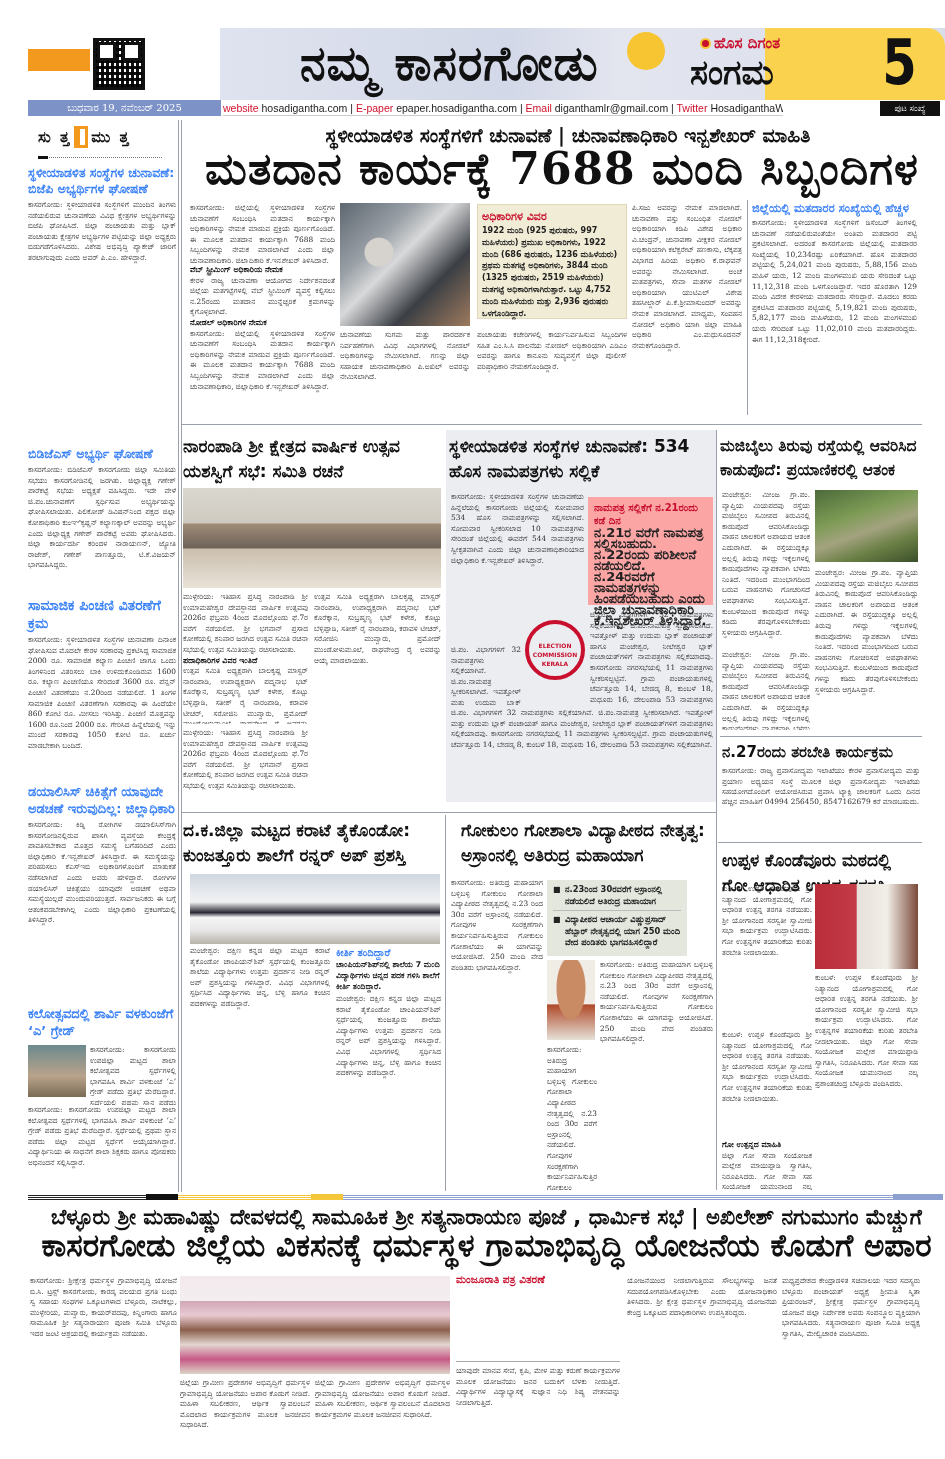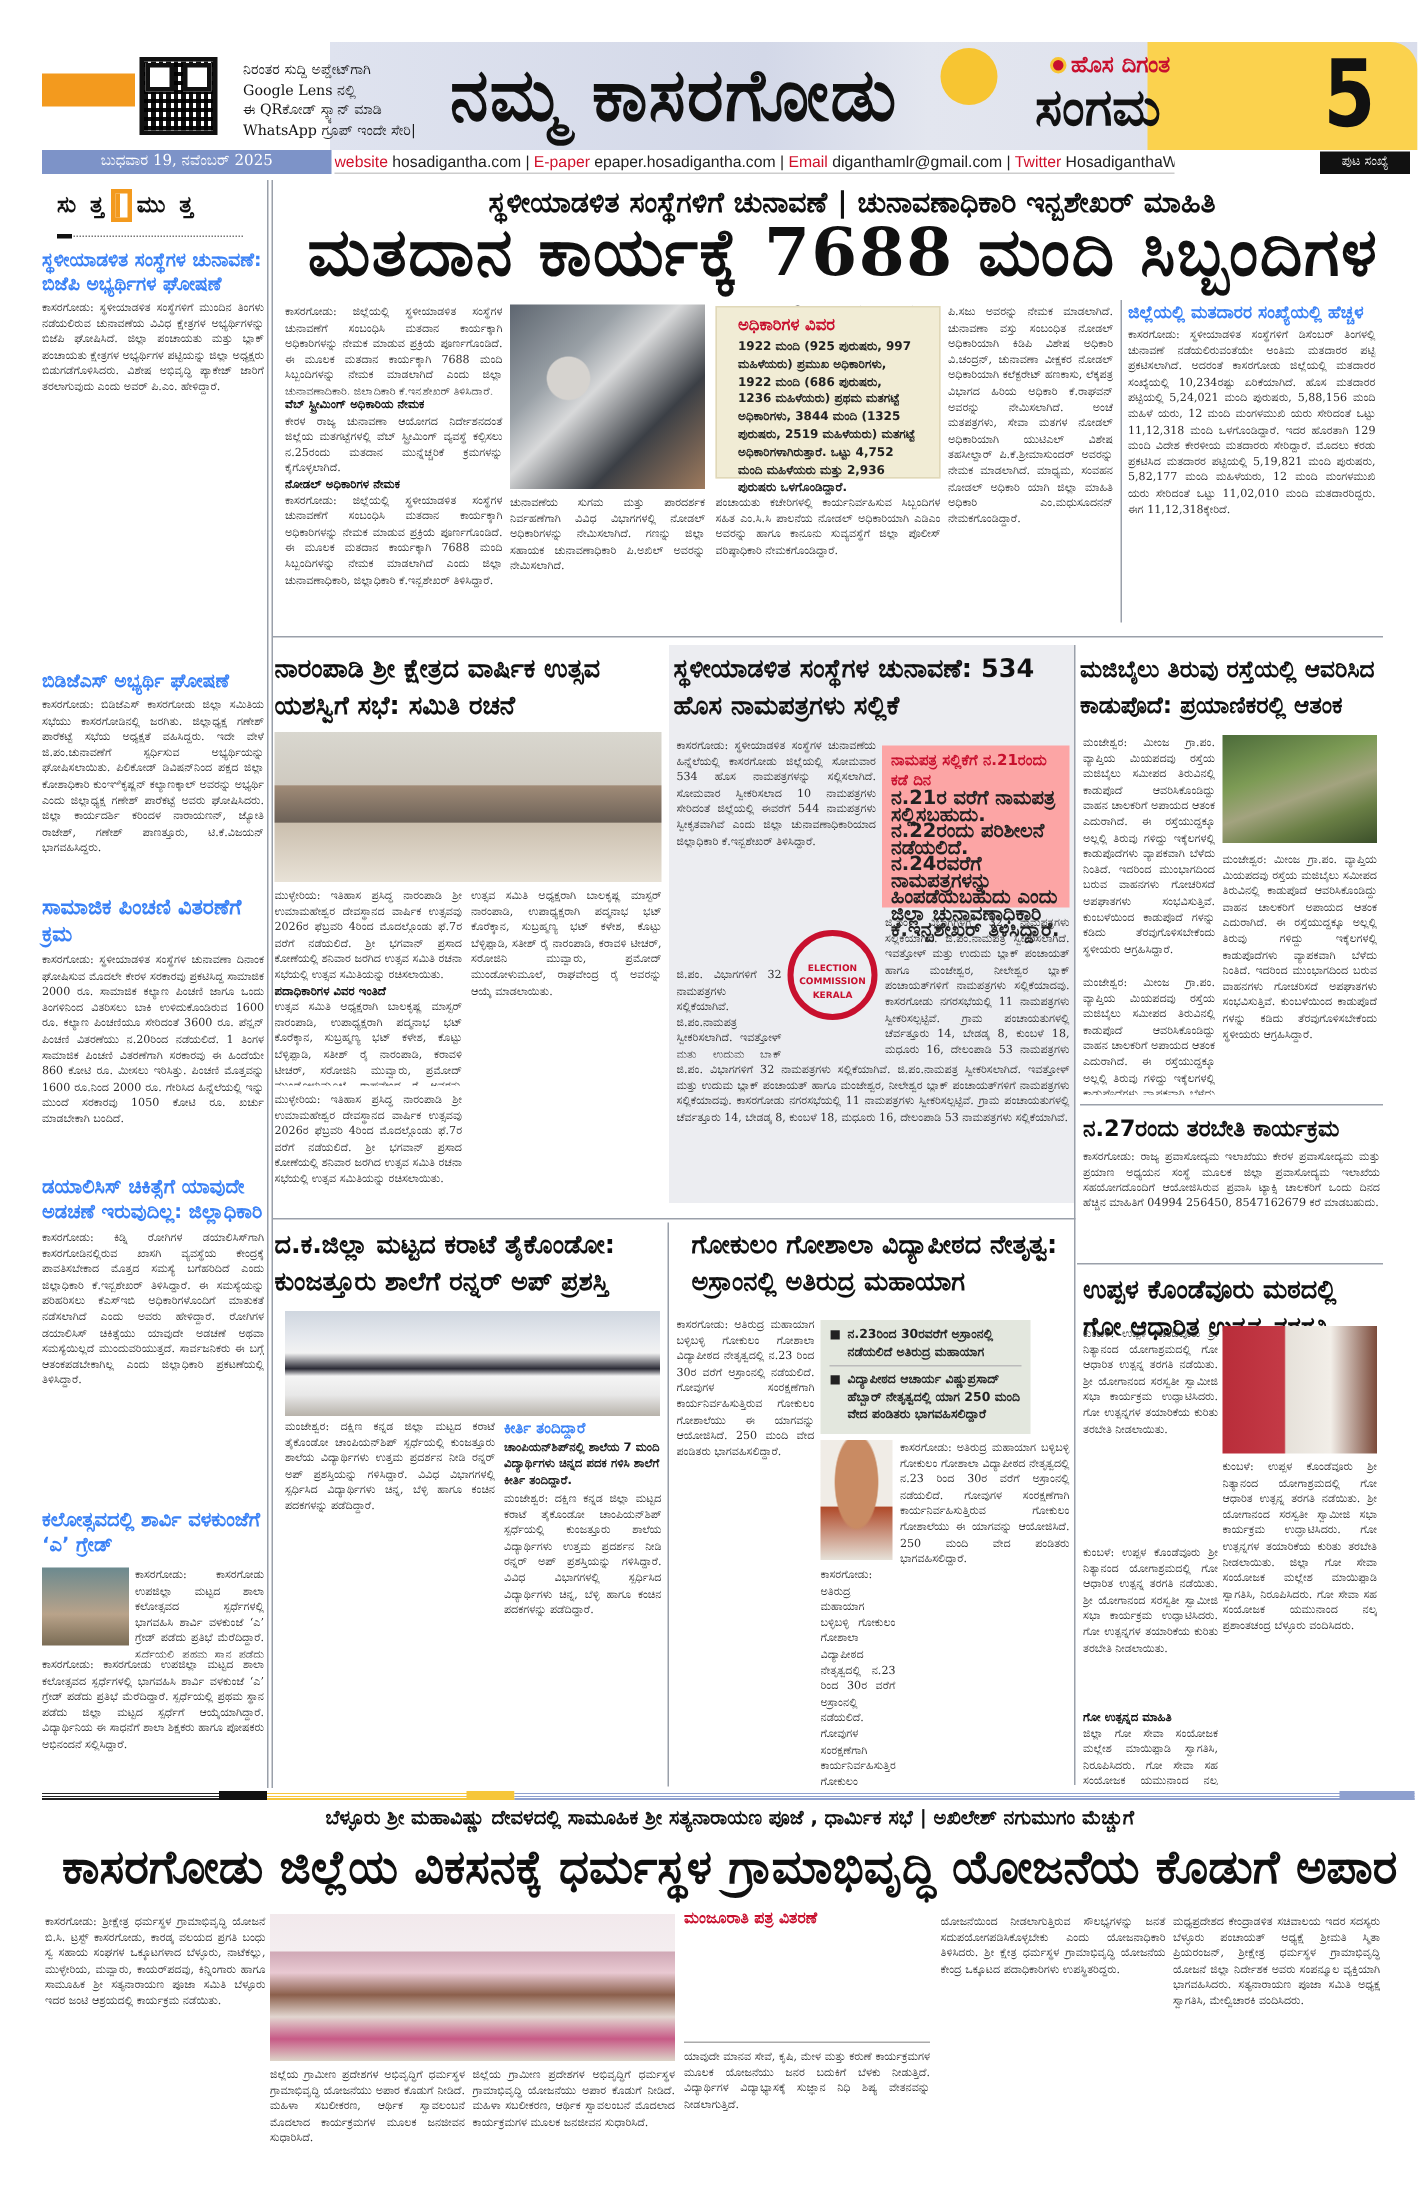--- a/index.html
+++ b/index.html
@@ -44,21 +44,21 @@
   .sb-logo { position: absolute; left: 10px; top: 8px; font-size: 15px; font-weight: bold; color: #111; letter-spacing: 2px; }
   .sb-logo .door { display:inline-block; width:14px; height:22px; border:3px solid #f39a1e; vertical-align:middle; margin: 0 3px; background: linear-gradient(90deg,#f39a1e 0 35%, #fff 35% 100%); }
   .sb-dots { position: absolute; left: 10px; top: 39px; width: 124px; border-top: 1px dotted #777; }
   .sb-dots::before { content:""; position:absolute; left:0; top:-2px; width:10px; height:3px; background:#111; }
   .sb-item { position: absolute; left: 0; width: 148px; }
   .sb-item .hd { font-size: 12.5px; line-height: 16px; }
 
   
   .lead-kicker { position: absolute; left: 228px; top: 124px; width: 680px; text-align: center; font-weight: 900; font-size: 19px; color: #111; }
   .lead-title { position: absolute; left: 182px; top: 144px; width: 760px; text-align: center; font-family: "DejaVu Serif", serif; font-weight: 900; font-size: 44px; line-height: 50px; color: #111; letter-spacing: 1px; }
-  .infobox { position: absolute; background: #f1ecd5; border: 1px solid #e0d8b8; padding: 5px 14px; }
+  .infobox { position: absolute; background: #f1ecd5; border: 1px solid #e0d8b8; padding: 5px 4px; }
   .infobox .ttl { font-weight: 900; font-size: 11px; color: #c8102e; margin-bottom: 2px; }
   .infobox .txt { font-weight: bold; font-size: 8.6px; line-height: 12.5px; color: #222; }
   .subhead-inline { font-weight: 900; font-size: 7.8px; color: #111; display:block; }
 
   .mid-hd { position: absolute; font-weight: 900; font-size: 17px; line-height: 25px; color: #111; }
   .shade { position: absolute; background: #ecedf1; }
   .box-red .ttl { color:#c8102e; font-weight:900; font-size:10px; line-height: 13px; }
   .box-red .txt { font-weight:bold; font-size:13px; line-height: 11px; color:#222; }
   .box-red { position:absolute; background:#fca5a5; padding:4px 6px; }
 
@@ -70,38 +70,32 @@
   .bullet-box .bl::before { content:"■"; position:absolute; left:0; top:0; font-size:8px; }
 
   .divider-strip { position: absolute; left: 28px; top: 1194px; width: 917px; height: 6px; }
   .divider-strip .s1 { position:absolute; left:0; top:0; width:150px; height:6px; background: repeating-linear-gradient(0deg,#222 0 1px,#fff 1px 2px); }
   .divider-strip .s1b { position:absolute; left:118px; top:0; width:32px; height:6px; background:#111; }
   .divider-strip .s2 { position:absolute; left:150px; top:0; width:165px; height:6px; background: repeating-linear-gradient(0deg,#f6c63a 0 1px,#fff 1px 2px); }
   .divider-strip .s2b { position:absolute; left:283px; top:0; width:32px; height:6px; background:#f6c63a; }
   .divider-strip .s3 { position:absolute; left:315px; top:0; width:600px; height:6px; background: repeating-linear-gradient(0deg,#8ea0cf 0 1px,#fff 1px 2px); }
   .divider-strip .s3b { position:absolute; left:865px; top:0; width:50px; height:6px; background:#8ea0cf; }
 
-  .bot-kicker { position: absolute; left: 28px; top: 1205px; width: 917px; text-align: center; font-weight: 900; font-size: 13px; color: #111; }
+  .bot-kicker { position: absolute; left: 28px; top: 1205px; width: 917px; text-align: center; font-weight: 900; font-size: 21px; color: #111; }
   .bot-title { position: absolute; left: 28px; top: 1226px; width: 917px; text-align: center; font-weight: 900; font-size: 31px; line-height: 38px; color: #111; }
 </style>
 </head>
 <body>
 
 <header class="masthead">
   <div class="mh-band"></div>
   <div class="mh-band-yellow"></div>
   <div class="mh-sun"></div>
   <div class="mh-orange"></div>
   <div class="mh-qr"></div>
-  <div class="mh-qrtext">
-    <div>ನಿರಂತರ ಸುದ್ದಿ ಅಪ್ಡೇಟ್‌ಗಾಗಿ</div>
-    <div>Google Lens ನಲ್ಲಿ</div>
-    <div>ಈ QRಕೋಡ್ ಸ್ಕ್ಯಾನ್ ಮಾಡಿ</div>
-    <div>WhatsApp ಗ್ರೂಪ್ ಇಂದೇ ಸೇರಿ|</div>
-  </div>
   <div class="mh-title">ನಮ್ಮ ಕಾಸರಗೋಡು</div>
   <div class="mh-brand-small"><span class="dot"></span><span>ಹೊಸ ದಿಗಂತ</span></div>
   <div class="mh-sangama">ಸಂಗಮ</div>
   <div class="mh-page">5</div>
 
   <div class="mh-infobar">
     <div class="mh-date">ಬುಧವಾರ 19, ನವೆಂಬರ್ 2025</div>
     <div class="mh-links">
       <span class="k">website</span>
       <span>hosadigantha.com</span> |

